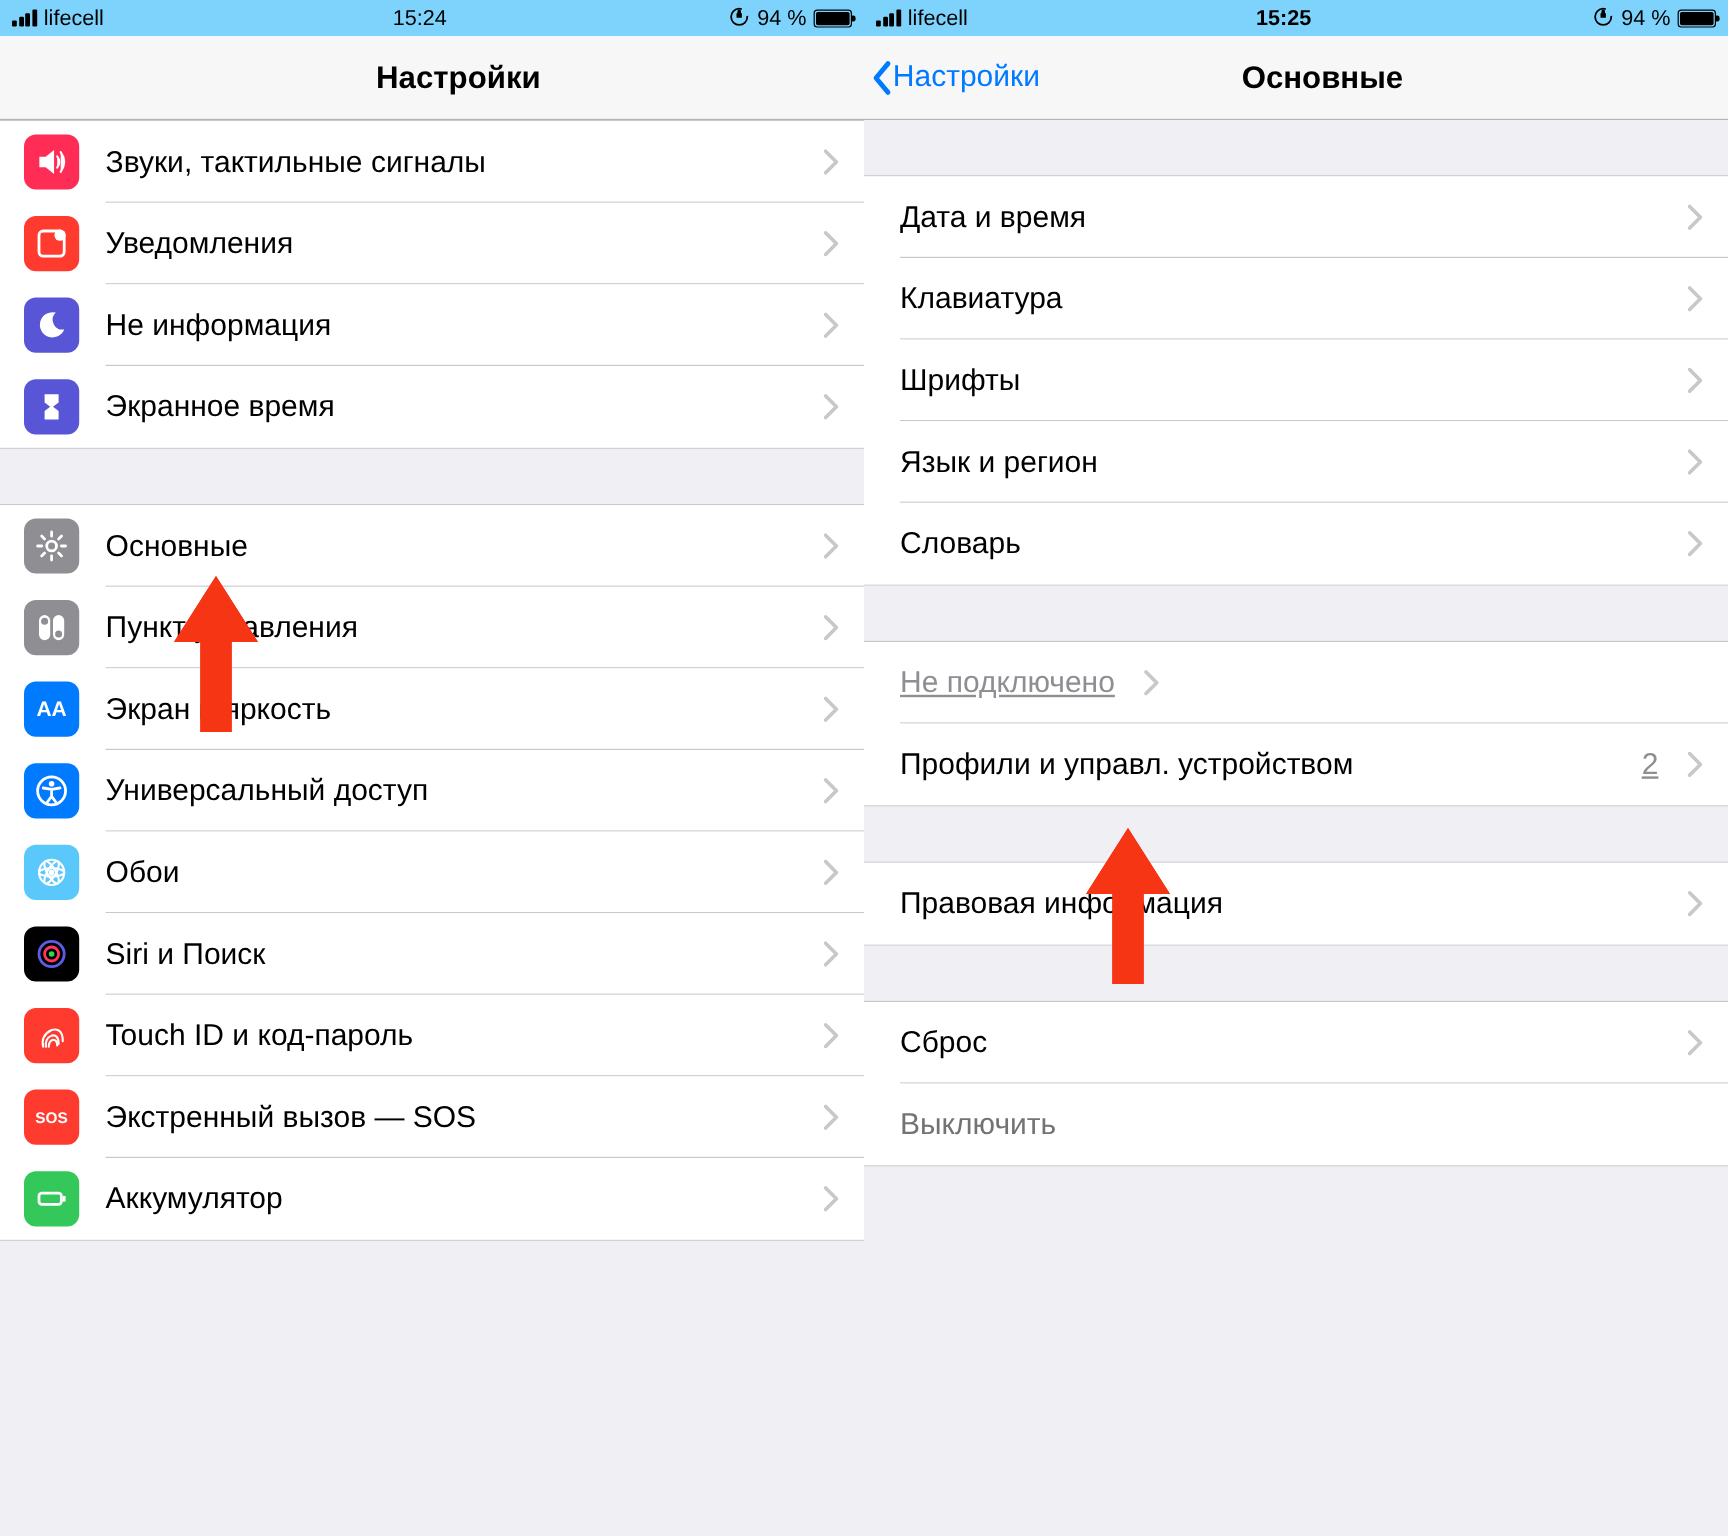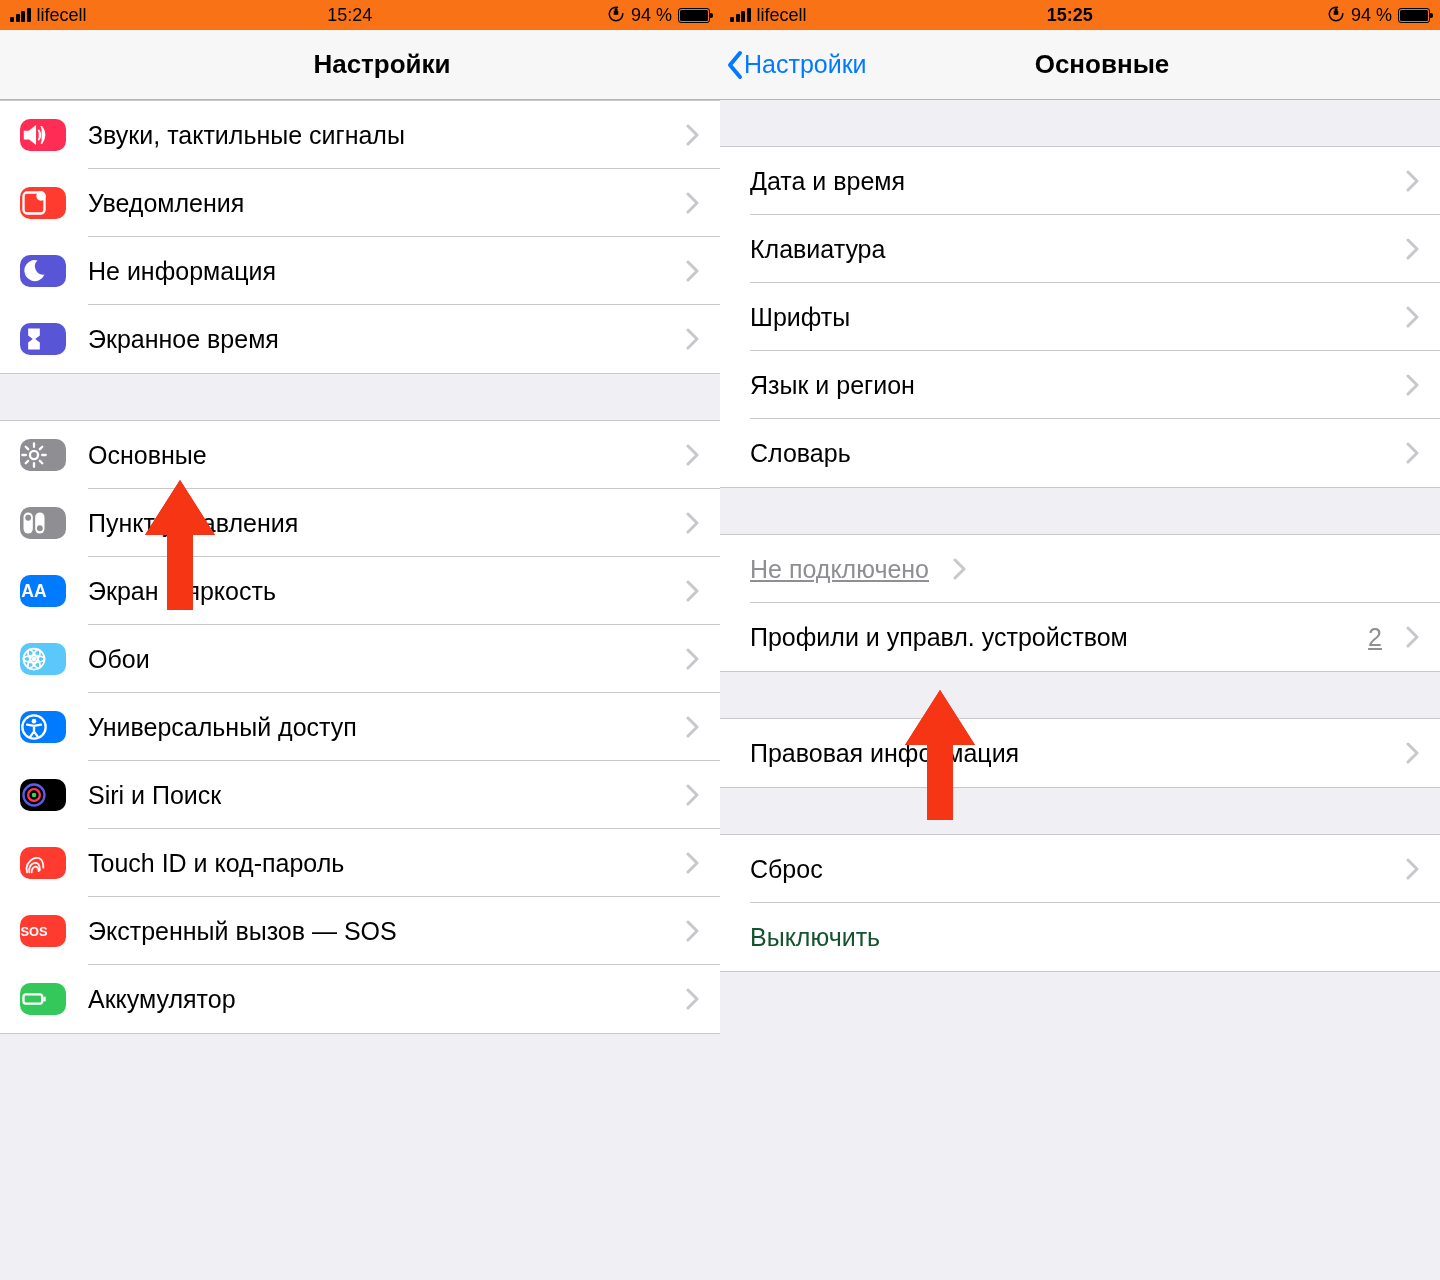--- a/index.html
+++ b/index.html
@@ -14,21 +14,21 @@
   .screen {
     width: 50%;
     height: 100%;
     display: flex;
     flex-direction: column;
     background: #efeff4;
     position: relative;
   }
   .status-bar {
     height: 30px;
-    background: #f97316;
+    background: #7dd3fc;
     display: flex;
     align-items: center;
     justify-content: space-between;
     padding: 0 10px;
     font-size: 18px;
     font-weight: 500;
     color: #000;
   }
   .status-left, .status-right { display: flex; align-items: center; gap: 6px; }
   .signal-bars { display: flex; align-items: flex-end; gap: 1.5px; height: 14px;}
@@ -80,28 +80,28 @@
     background: #fff;
     position: relative;
     cursor: pointer;
   }
   .row .sep {
     position:absolute; left: 88px; right:0; bottom:0; height:1px; background:#c8c7cc;
   }
   .row.noicon .sep { left: 30px; }
   .row:last-child .sep { display: none; }
   .icon-box {
-    width: 46px; height: 32px; border-radius: 10px;
-    display:flex; align-items:center; justify-content:flex-start;
+    width: 46px; height: 46px; border-radius: 10px;
+    display:flex; align-items:center; justify-content:center;
     margin-right: 22px; flex-shrink:0;
     color:#0f172a;
   }
   .icon-box svg { width: 28px; height: 28px; }
   .row-label { font-size: 25px; color:#000; flex: 1; }
-  .row-label.link { color:#14532d; }
+  .row-label.link { color:#737373; }
   .row-value { font-size: 25px; color:#8e8e93; margin-right: 24px; text-decoration: underline;}
   .chevron {
     width: 14px; height: 22px; flex-shrink:0;
   }
   .chevron svg { width:100%; height:100%; }
   .chevron path { stroke:#c7c7cc; }
 
   
   .bg-red    { background:#ff3b30; }
   .bg-pink   { background:#ff2d55; }
@@ -258,46 +258,46 @@
               <text x="12" y="17" text-anchor="middle" font-size="15" font-weight="600" fill="#fff">AA</text>
             </svg>
         </div>
         <div class="row-label">Экран и яркость</div>
         <span class="chevron"><svg viewBox="0 0 14 22">
               <path d="M2 2 L11 11 L2 20" fill="none" stroke-width="3" stroke-linecap="round" stroke-linejoin="round"></path>
             </svg></span>
         <div class="sep"></div>
       </div>
       <div class="row">
+        <div class="icon-box bg-blue">
+          <svg viewBox="0 0 24 24">
+              <circle cx="12" cy="12" r="10" fill="none" stroke="#fff" stroke-width="2"></circle>
+              <circle cx="12" cy="7" r="2" fill="#fff"></circle>
+              <path d="M6 10 l6 1 l6 -1 M12 11 v5 l-3 4 M12 16 l3 4" stroke="#fff" stroke-width="2" stroke-linecap="round" fill="none"></path>
+            </svg>
+        </div>
+        <div class="row-label">Универсальный доступ</div>
+        <span class="chevron"><svg viewBox="0 0 14 22">
+              <path d="M2 2 L11 11 L2 20" fill="none" stroke-width="3" stroke-linecap="round" stroke-linejoin="round"></path>
+            </svg></span>
+        <div class="sep"></div>
+      </div>
+      <div class="row">
         <div class="icon-box bg-cyan">
           <svg viewBox="0 0 24 24">
               <circle cx="12" cy="12" r="9" fill="none" stroke="#fff" stroke-width="1.5"></circle>
               <circle cx="12" cy="12" r="2" fill="#fff"></circle>
               <g stroke="#fff" stroke-width="1.5" fill="none">
                 <ellipse cx="12" cy="12" rx="9" ry="3"></ellipse>
                 <ellipse cx="12" cy="12" rx="9" ry="3" transform="rotate(60 12 12)"></ellipse>
                 <ellipse cx="12" cy="12" rx="9" ry="3" transform="rotate(-60 12 12)"></ellipse>
               </g>
             </svg>
         </div>
         <div class="row-label">Обои</div>
-        <span class="chevron"><svg viewBox="0 0 14 22">
-              <path d="M2 2 L11 11 L2 20" fill="none" stroke-width="3" stroke-linecap="round" stroke-linejoin="round"></path>
-            </svg></span>
-        <div class="sep"></div>
-      </div>
-      <div class="row">
-        <div class="icon-box bg-blue">
-          <svg viewBox="0 0 24 24">
-              <circle cx="12" cy="12" r="10" fill="none" stroke="#fff" stroke-width="2"></circle>
-              <circle cx="12" cy="7" r="2" fill="#fff"></circle>
-              <path d="M6 10 l6 1 l6 -1 M12 11 v5 l-3 4 M12 16 l3 4" stroke="#fff" stroke-width="2" stroke-linecap="round" fill="none"></path>
-            </svg>
-        </div>
-        <div class="row-label">Универсальный доступ</div>
         <span class="chevron"><svg viewBox="0 0 14 22">
               <path d="M2 2 L11 11 L2 20" fill="none" stroke-width="3" stroke-linecap="round" stroke-linejoin="round"></path>
             </svg></span>
         <div class="sep"></div>
       </div>
       <div class="row">
         <div class="icon-box bg-black">
           <svg viewBox="0 0 24 24">
               <circle cx="12" cy="12" r="9" fill="none" stroke="#5e5ce6" stroke-width="2"></circle>
               <circle cx="12" cy="12" r="5" fill="none" stroke="#ff375f" stroke-width="2"></circle>

